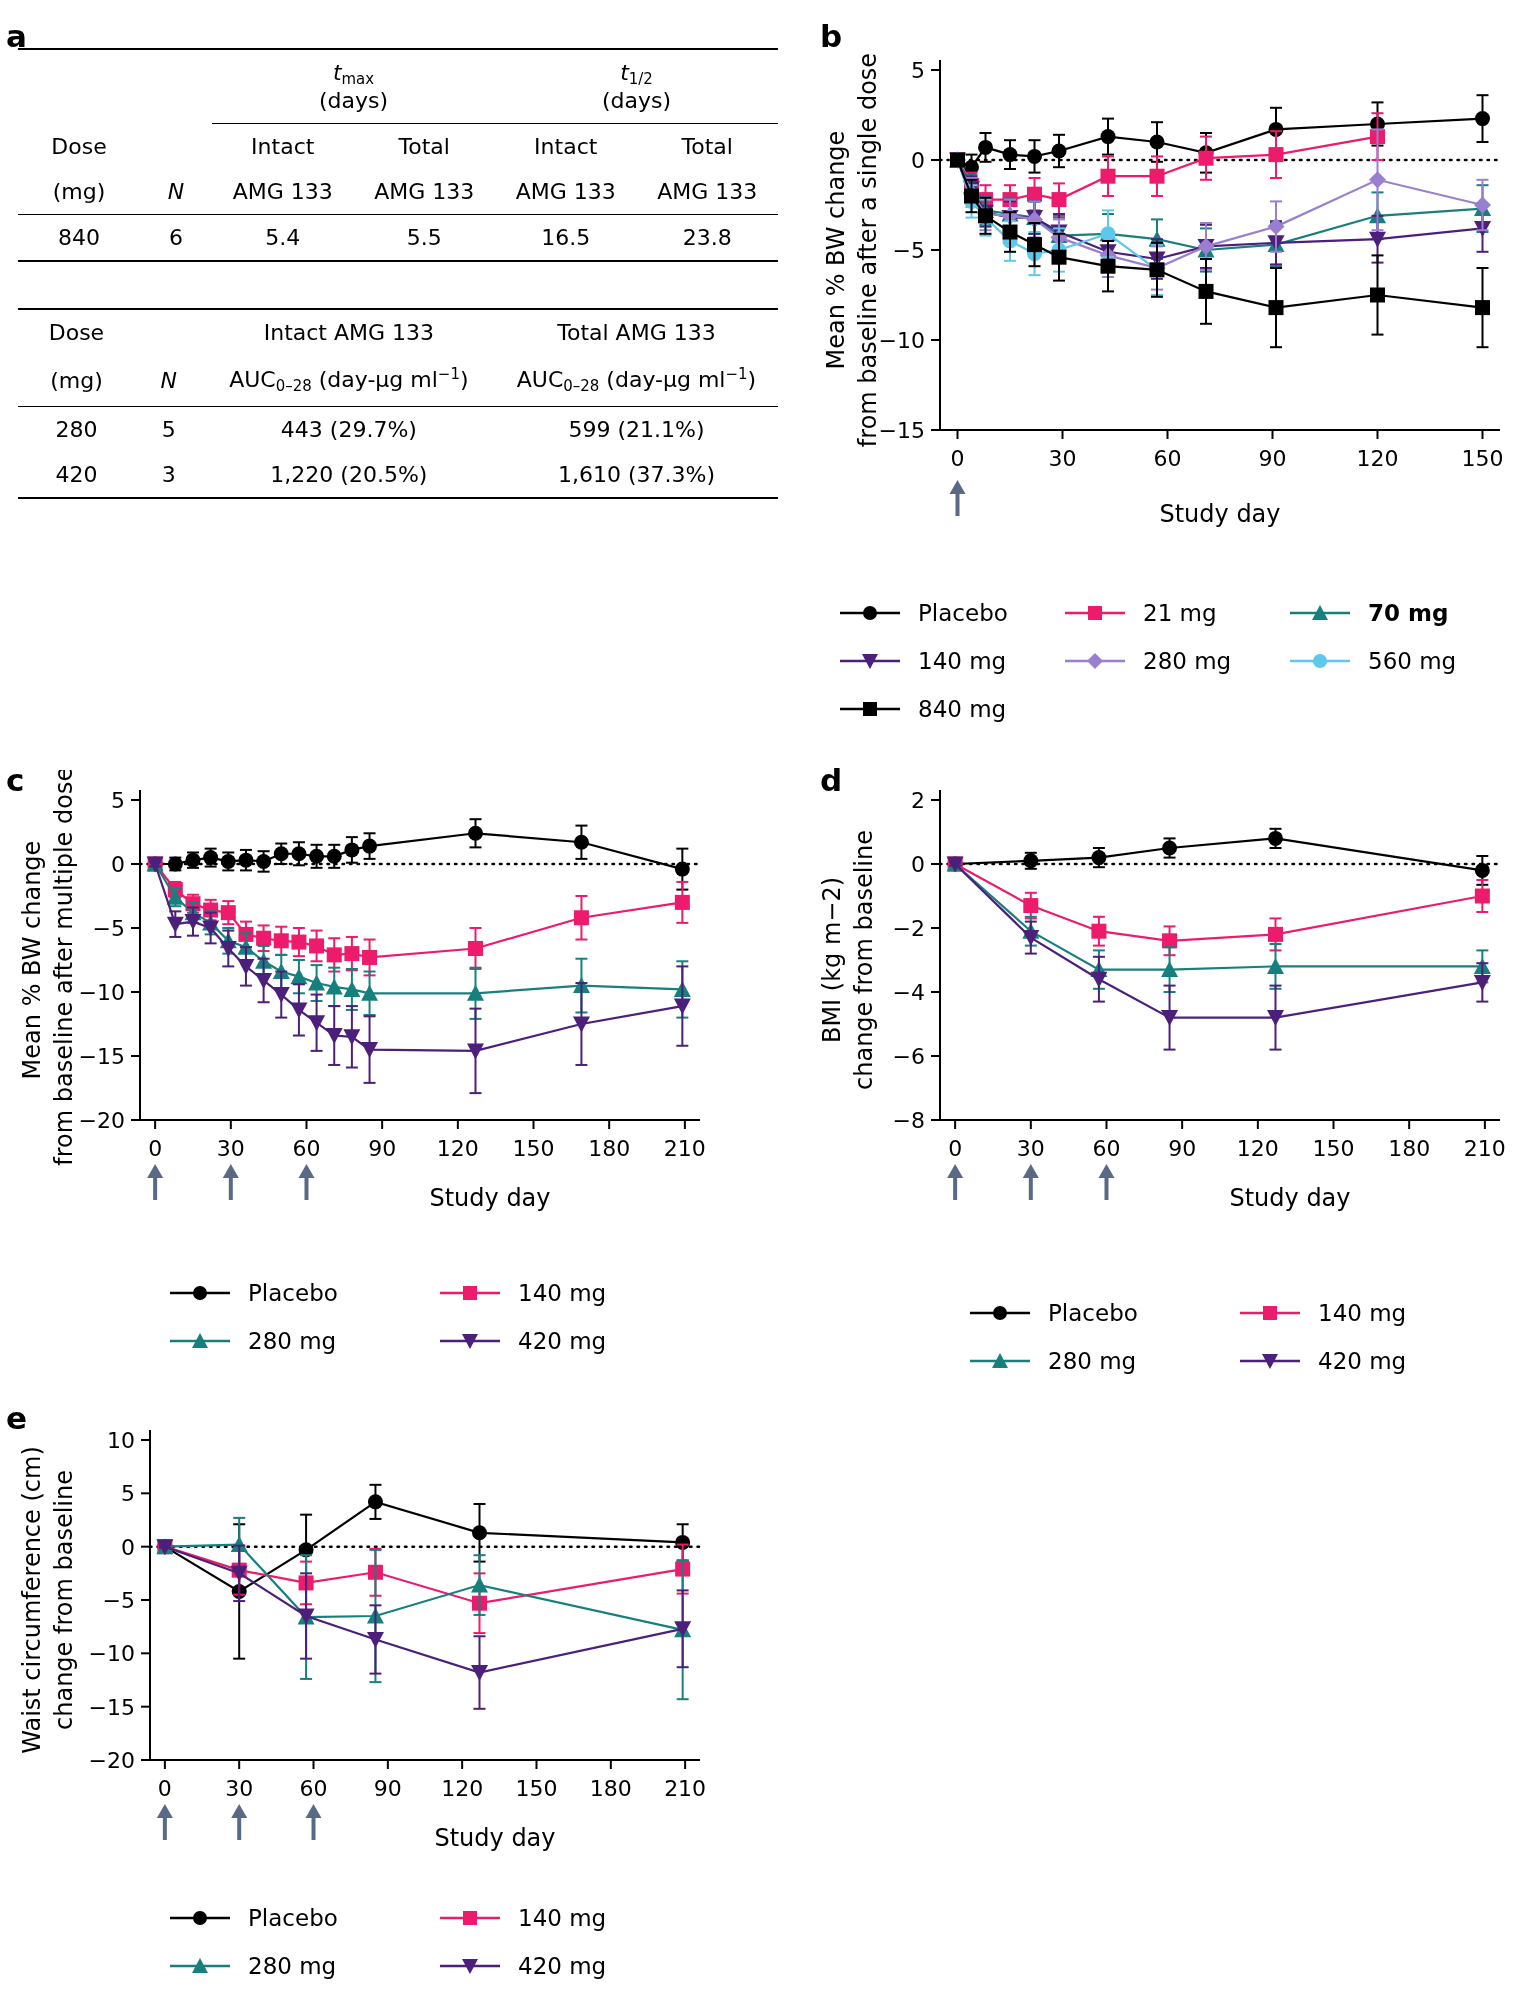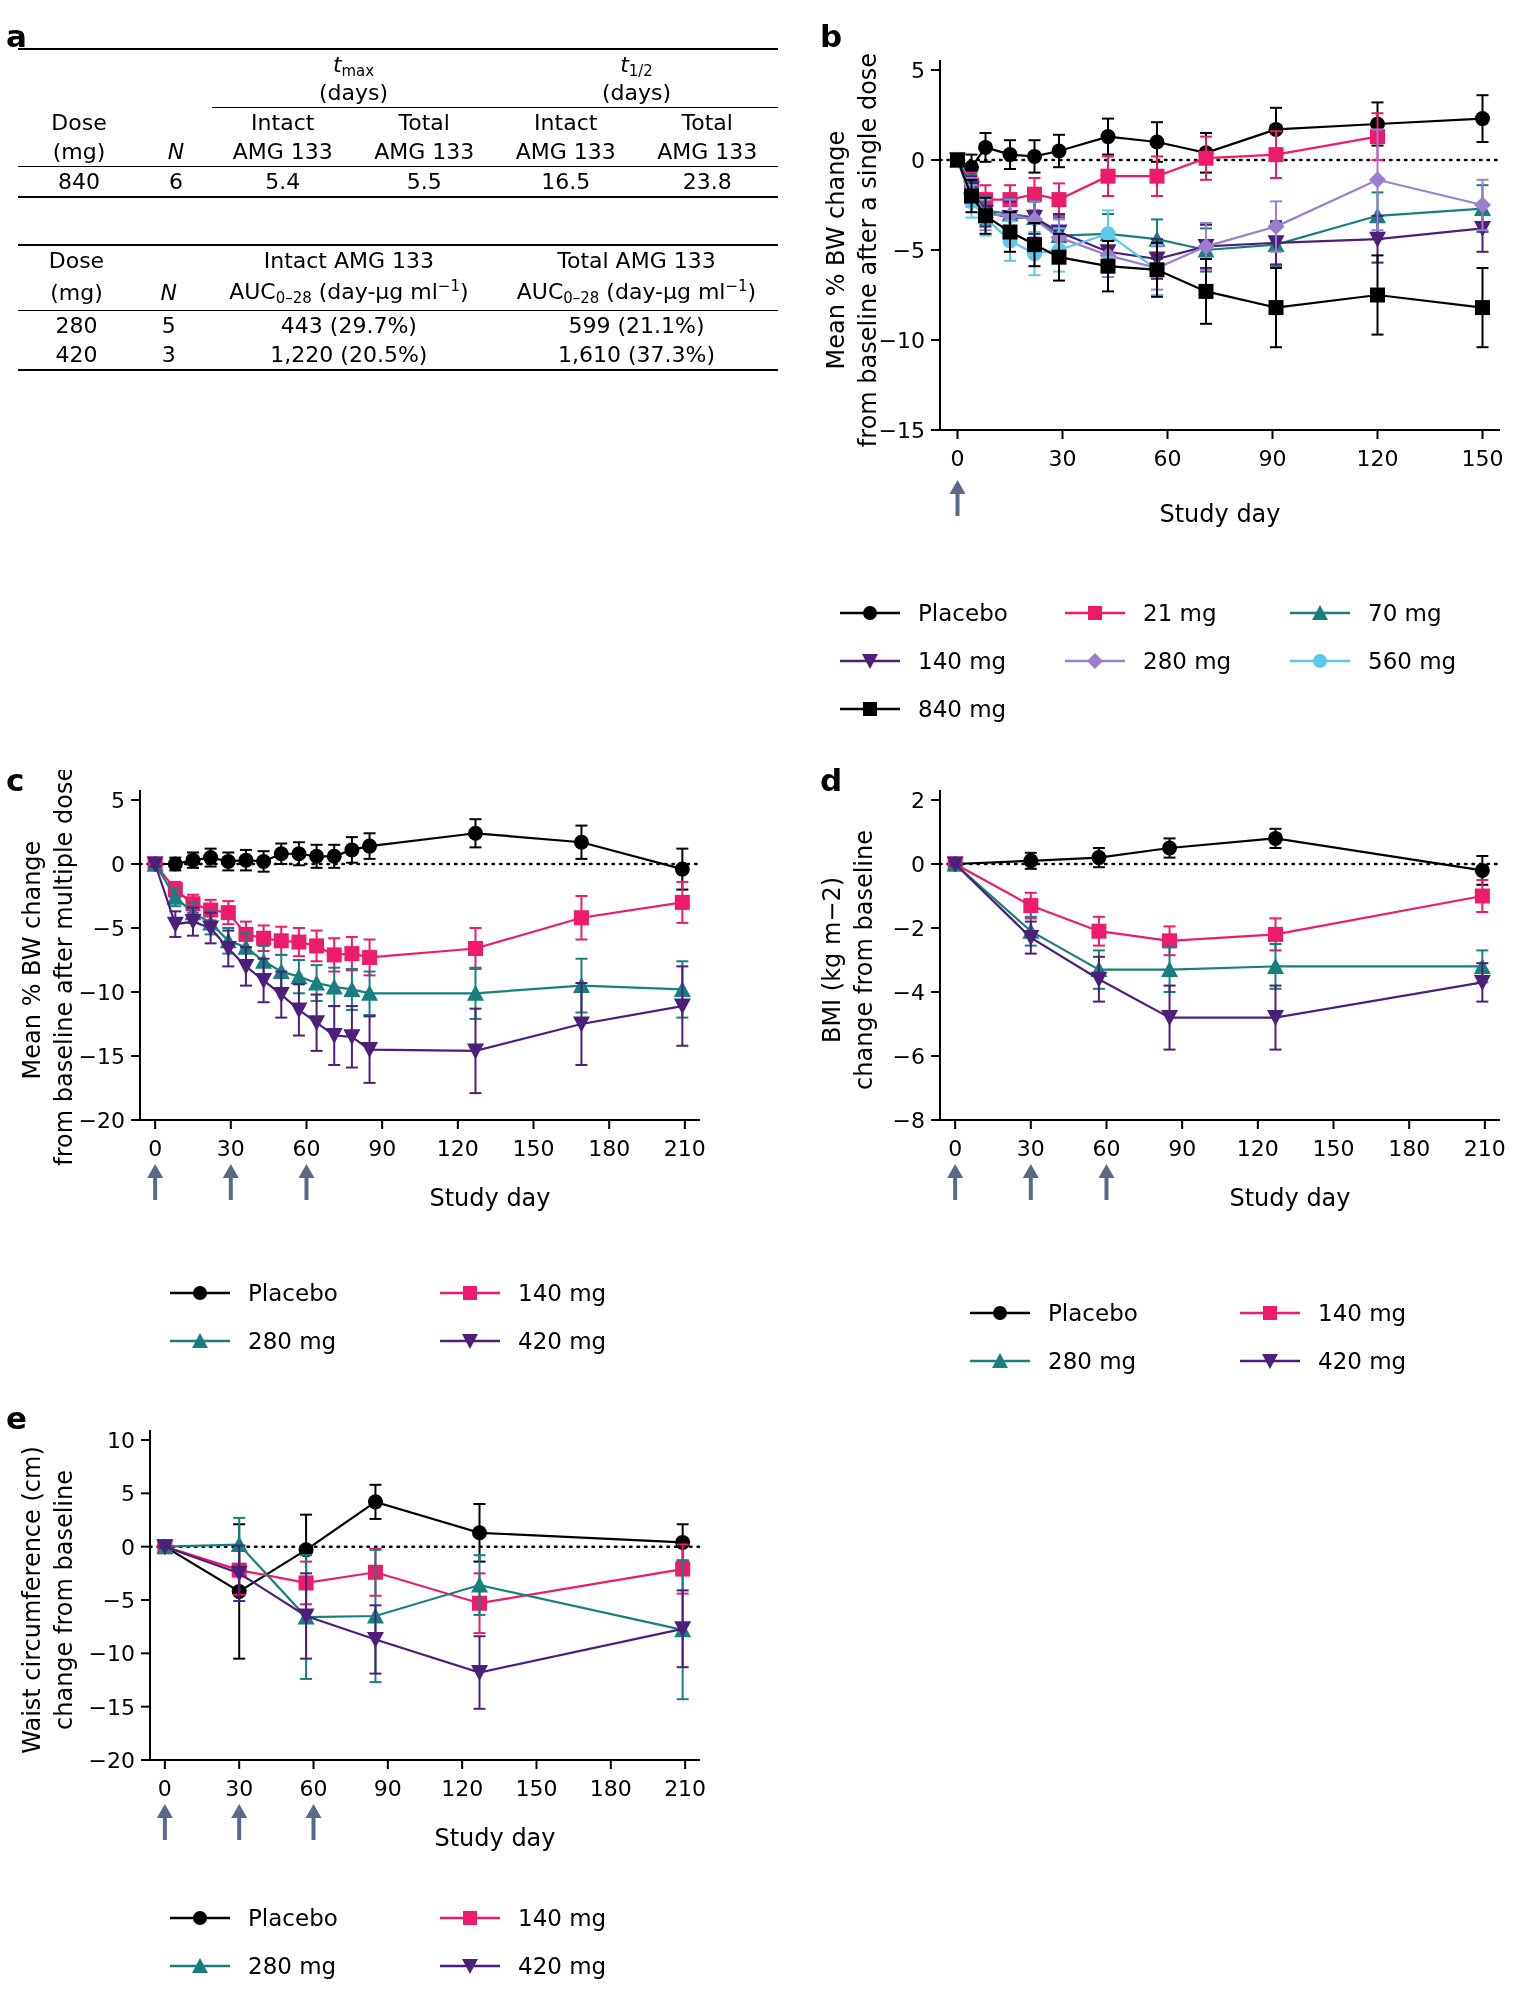--- a/index.html
+++ b/index.html
@@ -1,21 +1,21 @@
 <!DOCTYPE html>
 <html><head>
 <meta charset="utf-8">
 <style>
   html,body{margin:0;padding:0;background:#ffffff;}
   body{width:1527px;height:2000px;font-family:"DejaVu Sans","Liberation Sans",sans-serif;color:#000;position:relative;}
   .panel-letter{position:absolute;font-weight:bold;font-size:31px;font-family:"DejaVu Sans",sans-serif;}
   
   #table-a{position:absolute;left:18px;top:48px;width:760px;}
   table.tbl{border-collapse:collapse;font-size:22px;}
-  table.tbl td,table.tbl th{padding:2px 6px;font-weight:normal;text-align:center;}
+  table.tbl td,table.tbl th{padding:10px 6px;font-weight:normal;text-align:center;}
   .rule-top td{border-top:2px solid #000;}
   .rule-bot td{border-bottom:2px solid #000;}
   .thin-rule td{border-bottom:1px solid #000;}
   .left{text-align:left;}
   .ital{font-style:italic;}
   .sub{font-size:0.68em;vertical-align:-0.28em;}
   .sup{font-size:0.68em;vertical-align:0.55em;}
   .hdr-span{border-bottom:1px solid #000;}
   
   .chart-box{position:absolute;}
@@ -495,21 +495,21 @@
           <line x1="0" y1="11" x2="60" y2="11" stroke="#ec1b6b" stroke-width="2.4"></line>
           <rect x="23" y="4" width="14" height="14" fill="#ec1b6b"></rect>
         </svg>
         <span style="margin-left: 10px; font-size: 23px;">21 mg</span>
       </div>
       <div class="legend-item">
         <svg width="60" height="22" viewBox="0 0 60 22">
           <line x1="0" y1="11" x2="60" y2="11" stroke="#17807e" stroke-width="2.4"></line>
           <polygon points="30,3 38,18 22,18" fill="#17807e"></polygon>
         </svg>
-        <span style="margin-left: 10px; font-size: 23px;">70 mg</span>
+        <span style="margin-left: 10px; font-size: 23px; font-weight: bold;">70 mg</span>
       </div>
       <div class="legend-item">
         <svg width="60" height="22" viewBox="0 0 60 22">
           <line x1="0" y1="11" x2="60" y2="11" stroke="#4b1f7a" stroke-width="2.4"></line>
           <polygon points="30,19 38,4 22,4" fill="#4b1f7a"></polygon>
         </svg>
         <span style="margin-left: 10px; font-size: 23px;">140 mg</span>
       </div>
       <div class="legend-item">
         <svg width="60" height="22" viewBox="0 0 60 22">

